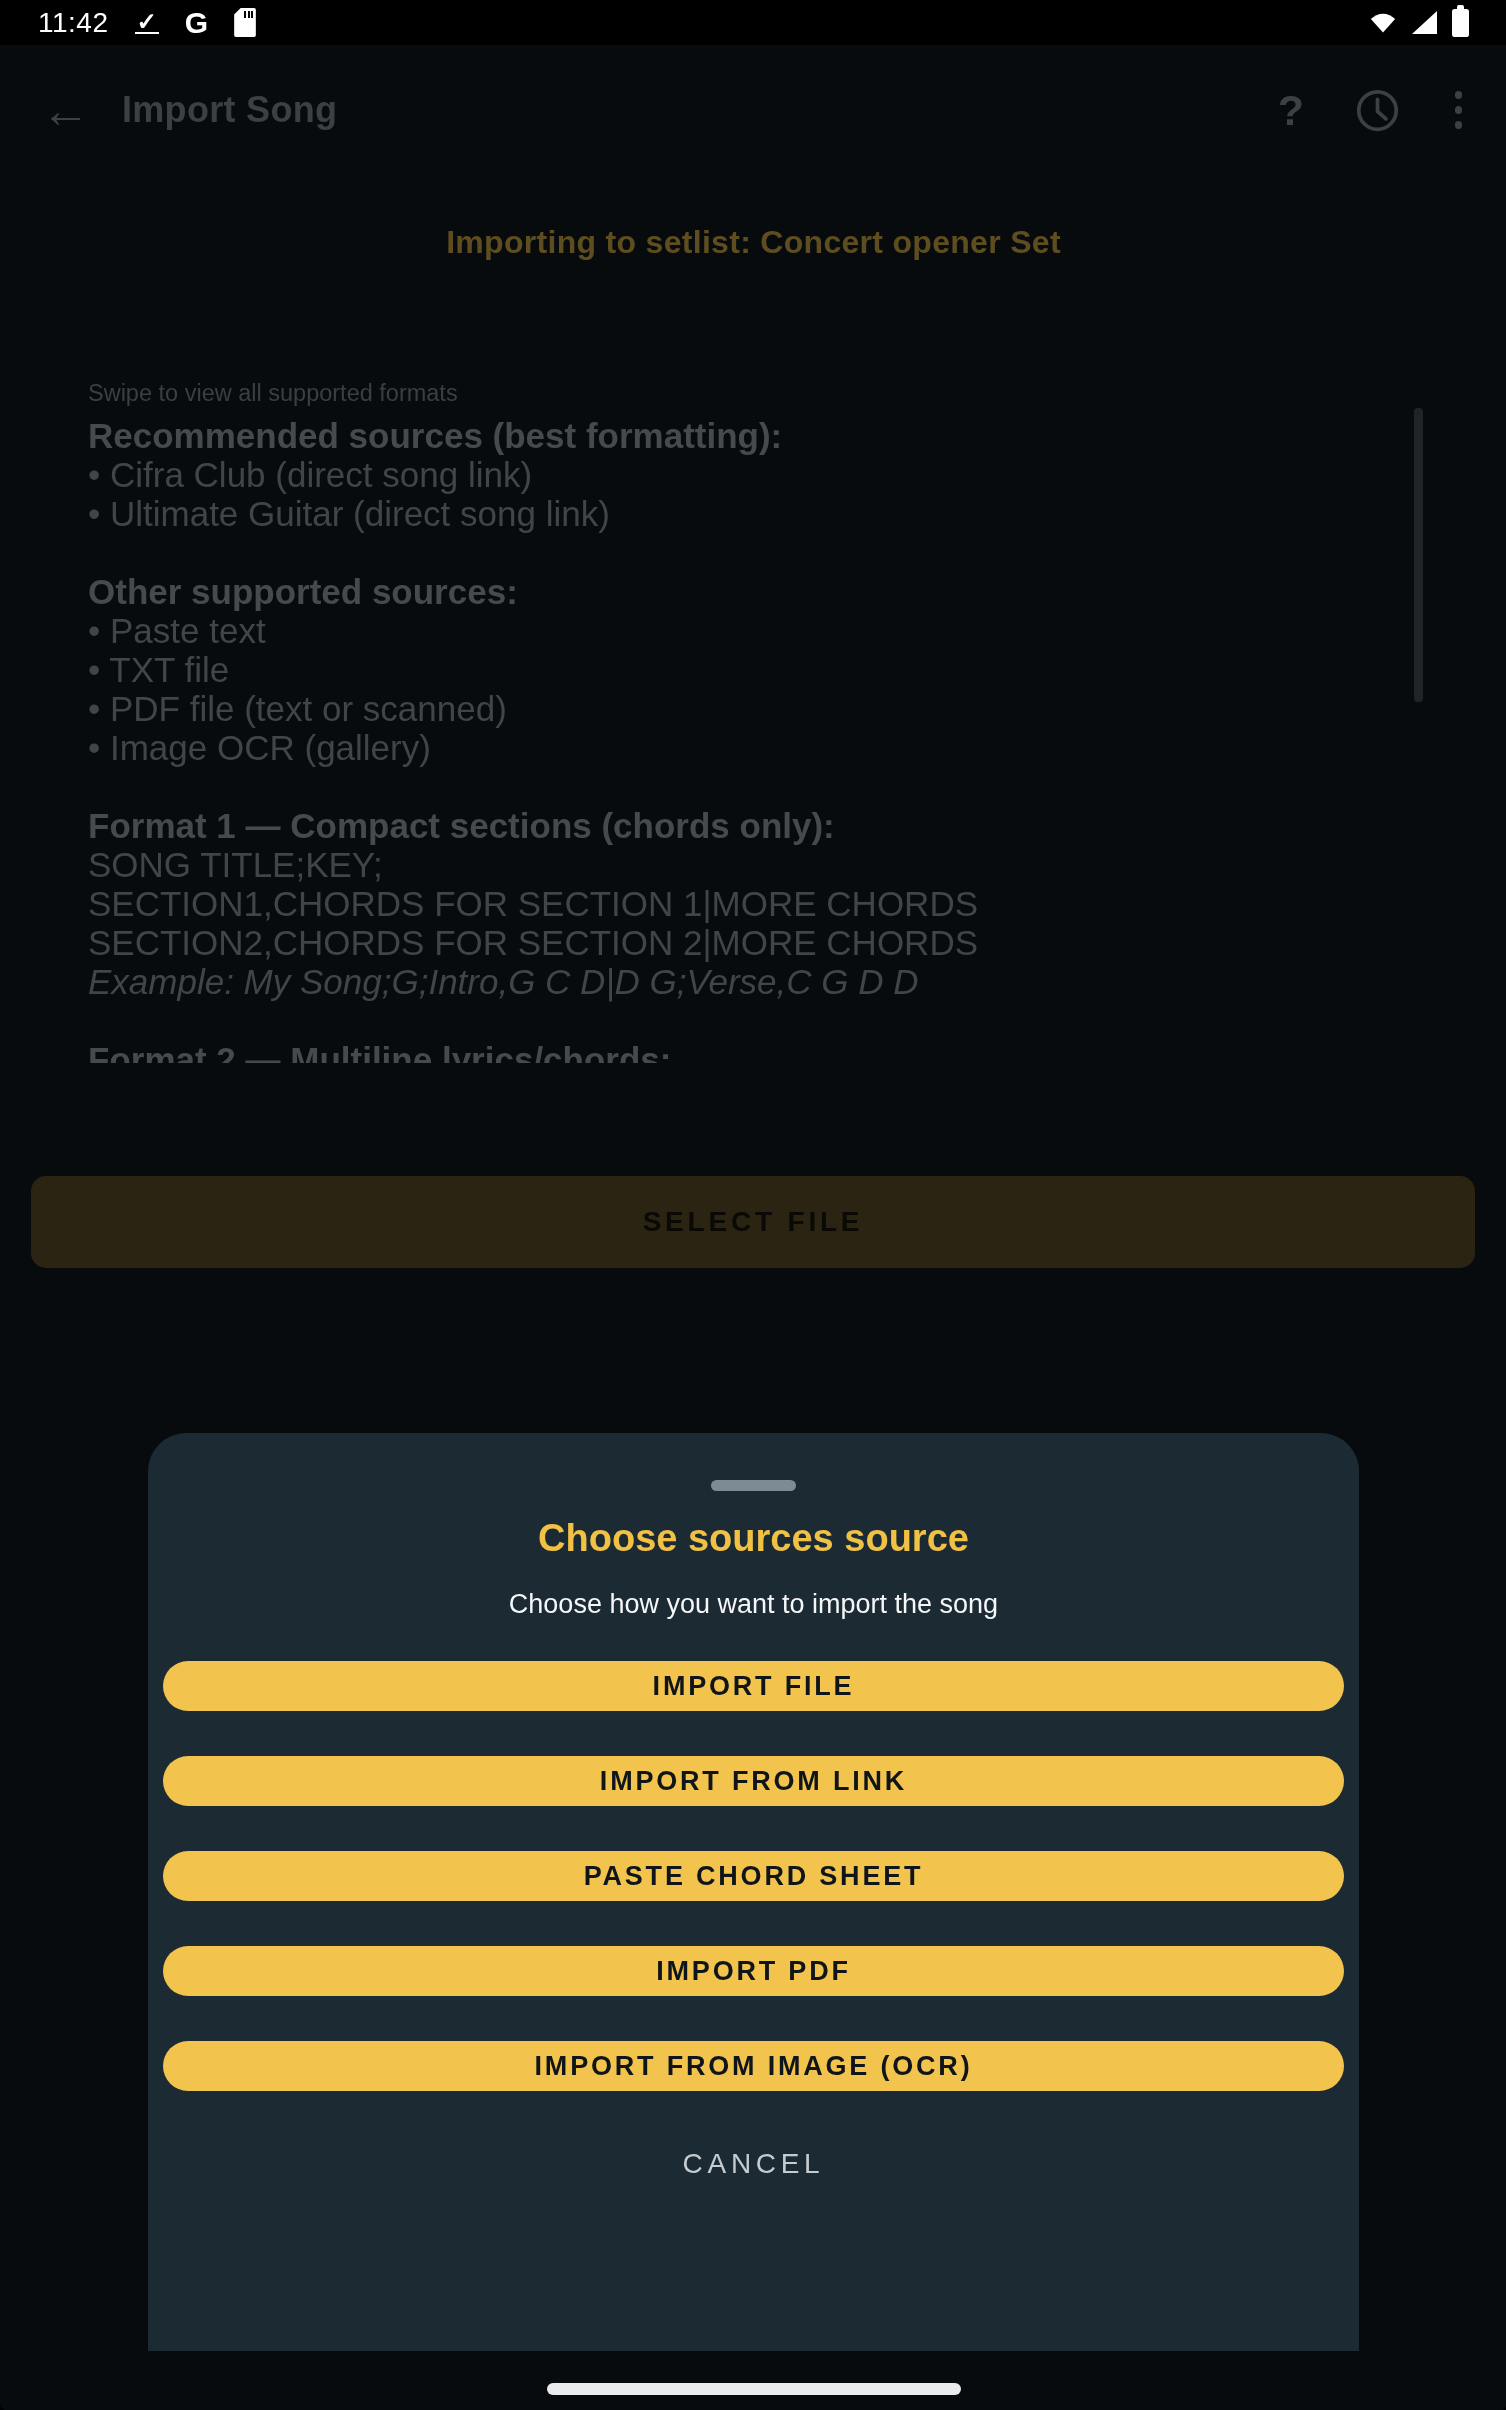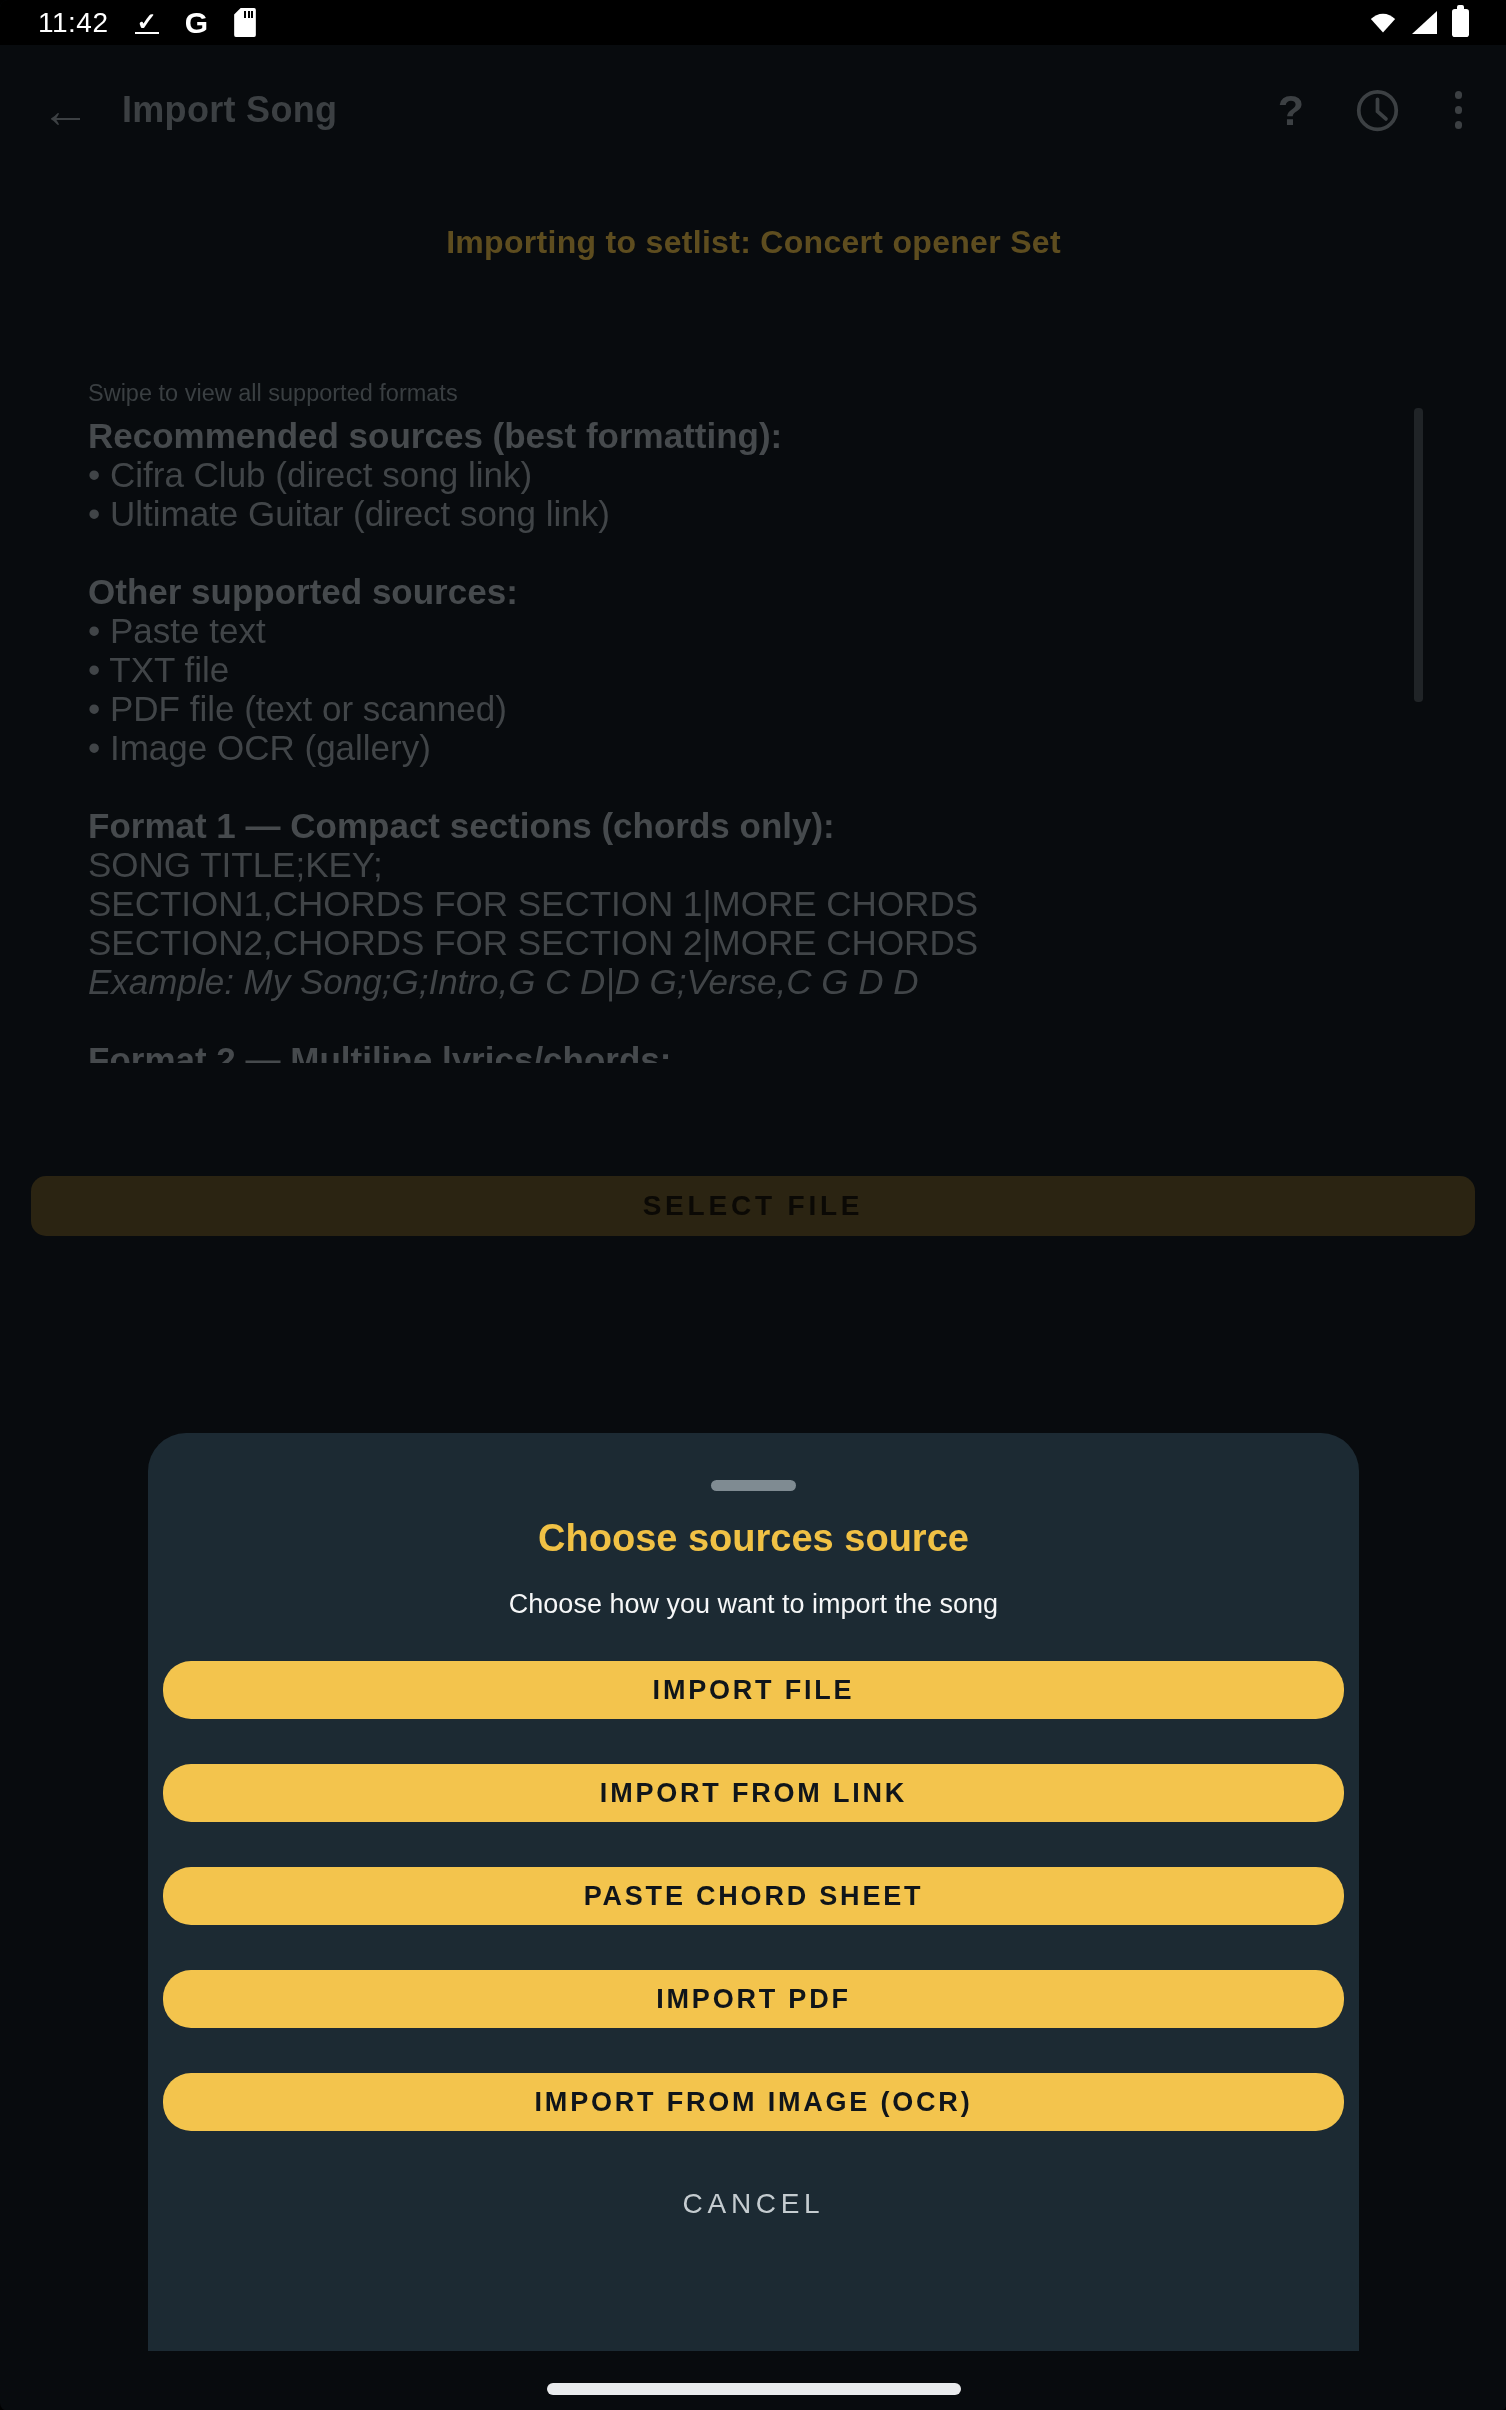--- a/index.html
+++ b/index.html
@@ -60,32 +60,32 @@
   .setlist-banner{position:absolute;top:224px;left:0;right:0;text-align:center;
     font-size:32px;font-weight:bold;color:var(--dim-amber);letter-spacing:0.3px;}
   .format-help{position:absolute;top:376px;left:88px;width:1318px;height:687px;overflow:hidden;}
   .fl{font-size:35px;line-height:39px;color:var(--dim-text);white-space:pre;}
   .fl-hint{font-size:23.5px;line-height:34px;color:var(--dim-hint);margin-bottom:5.6px;}
   .fl-bold{font-weight:bold;color:var(--dim-bold);}
   .fl-italic{font-style:italic;}
   .fl-blank{height:39px;}
   .help-scrollbar{position:absolute;top:408px;left:1414px;width:8.5px;height:294px;background:var(--scrollbar);border-radius:3.8px;}
 
-  .select-file-btn{position:absolute;top:1176px;left:31px;width:1444px;height:60px;
+  .select-file-btn{position:absolute;top:1176px;left:31px;width:1444px;height:92px;
     background:var(--select-bg);color:var(--select-text);border:none;border-radius:15px;
     font-family:inherit;font-size:28px;font-weight:bold;letter-spacing:3.8px;cursor:pointer;}
 
   
   .sheet{position:absolute;left:148px;top:1433px;width:1211px;height:918px;
     background:var(--sheet-bg);border-radius:38px 38px 0 0;display:flex;flex-direction:column;align-items:center;}
   .sheet-handle{margin-top:47px;width:85px;height:11.3px;border-radius:5.6px;background:var(--handle);}
   .sheet-title{margin-top:26px;font-size:38px;font-weight:bold;color:var(--accent);}
   .sheet-subtitle{margin-top:29px;font-size:27px;color:var(--subtitle);}
   .sheet-actions{margin-top:41px;width:100%;padding:0 15px;display:flex;flex-direction:column;gap:45px;}
-  .sheet-btn{height:58px;width:100%;border:none;border-radius:28px;background:var(--button-bg);
+  .sheet-btn{height:50px;width:100%;border:none;border-radius:28px;background:var(--button-bg);
     color:var(--button-text);font-family:inherit;font-size:27px;font-weight:bold;letter-spacing:2.8px;cursor:pointer;}
   .sheet-cancel{margin-top:45px;height:55px;padding:0 56px;background:none;border:none;cursor:pointer;
     font-family:inherit;font-size:28px;font-weight:500;letter-spacing:4.7px;color:var(--cancel);}
 
   
   .gesture-bar{position:absolute;bottom:16px;left:50%;transform:translateX(-50%);
     width:414px;height:12.2px;border-radius:6.6px;background:var(--gesture);}
 </style>
 </head>
 <body>

